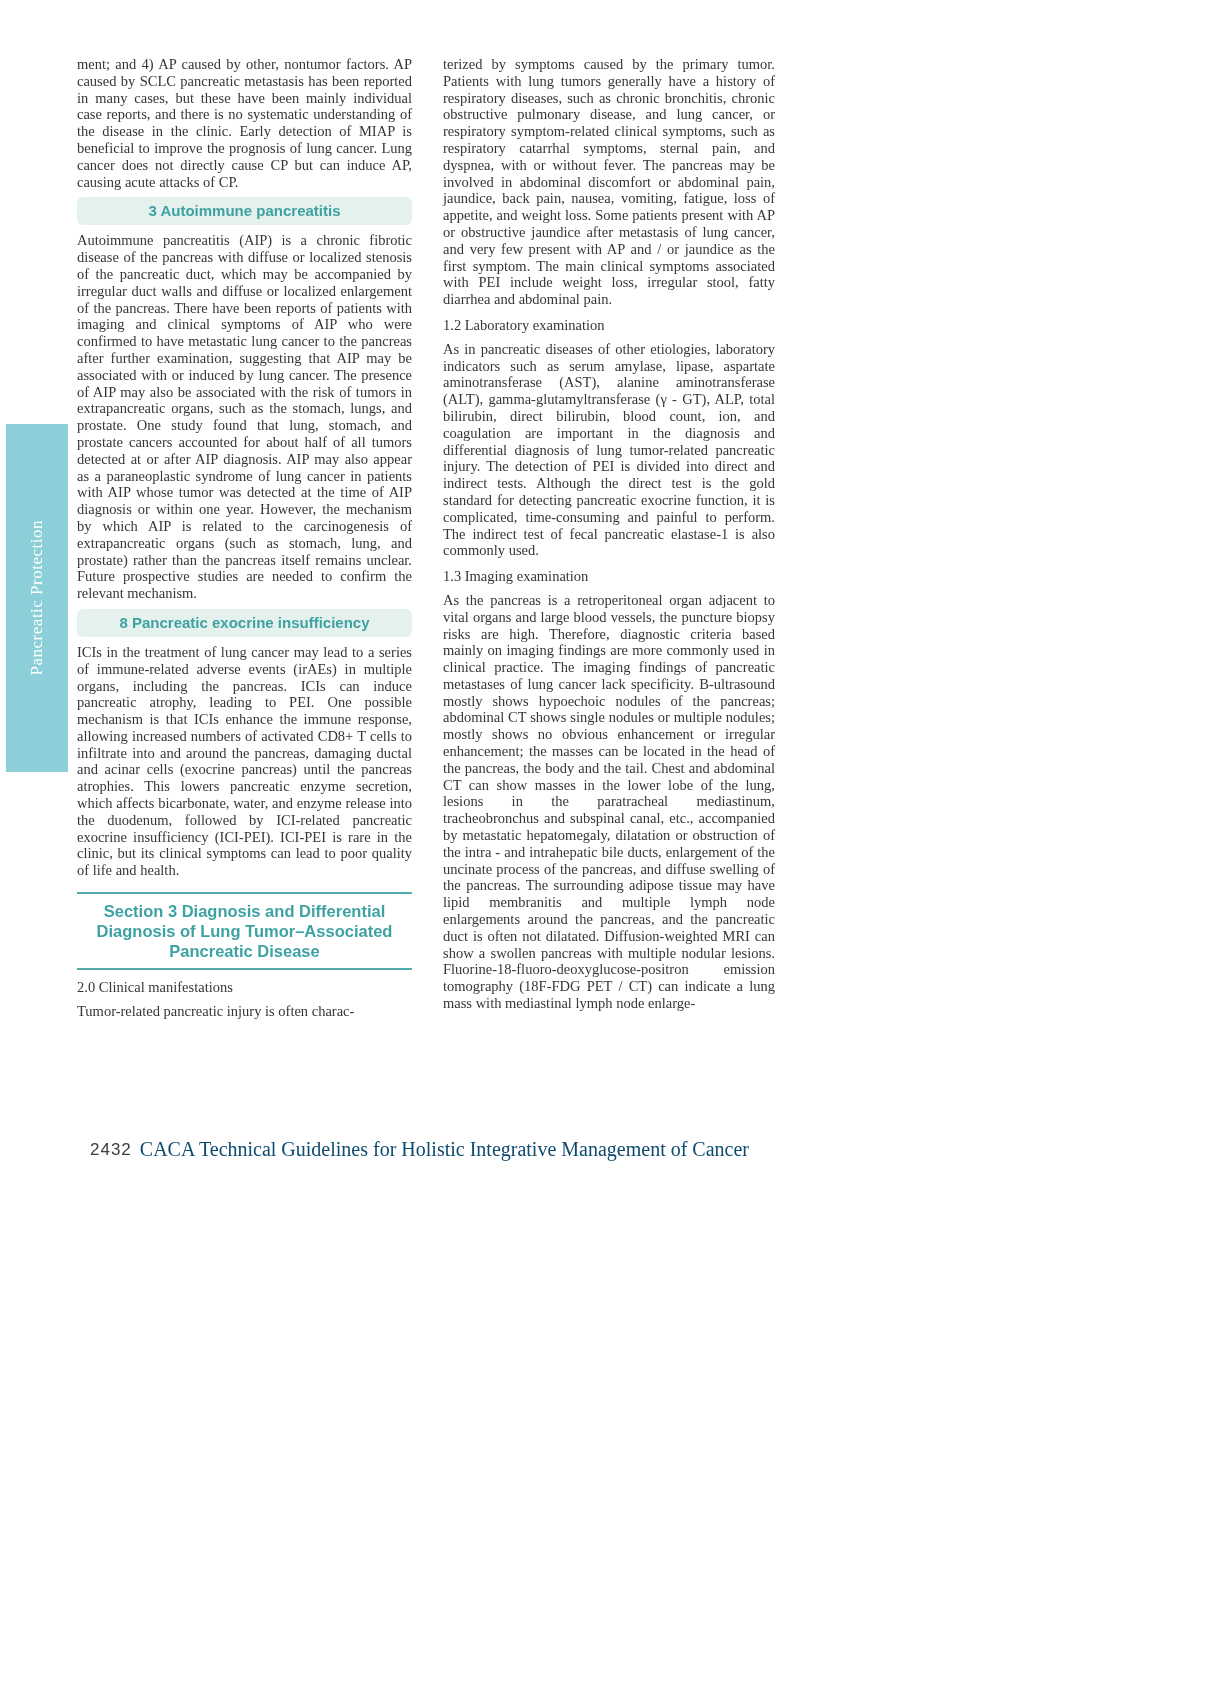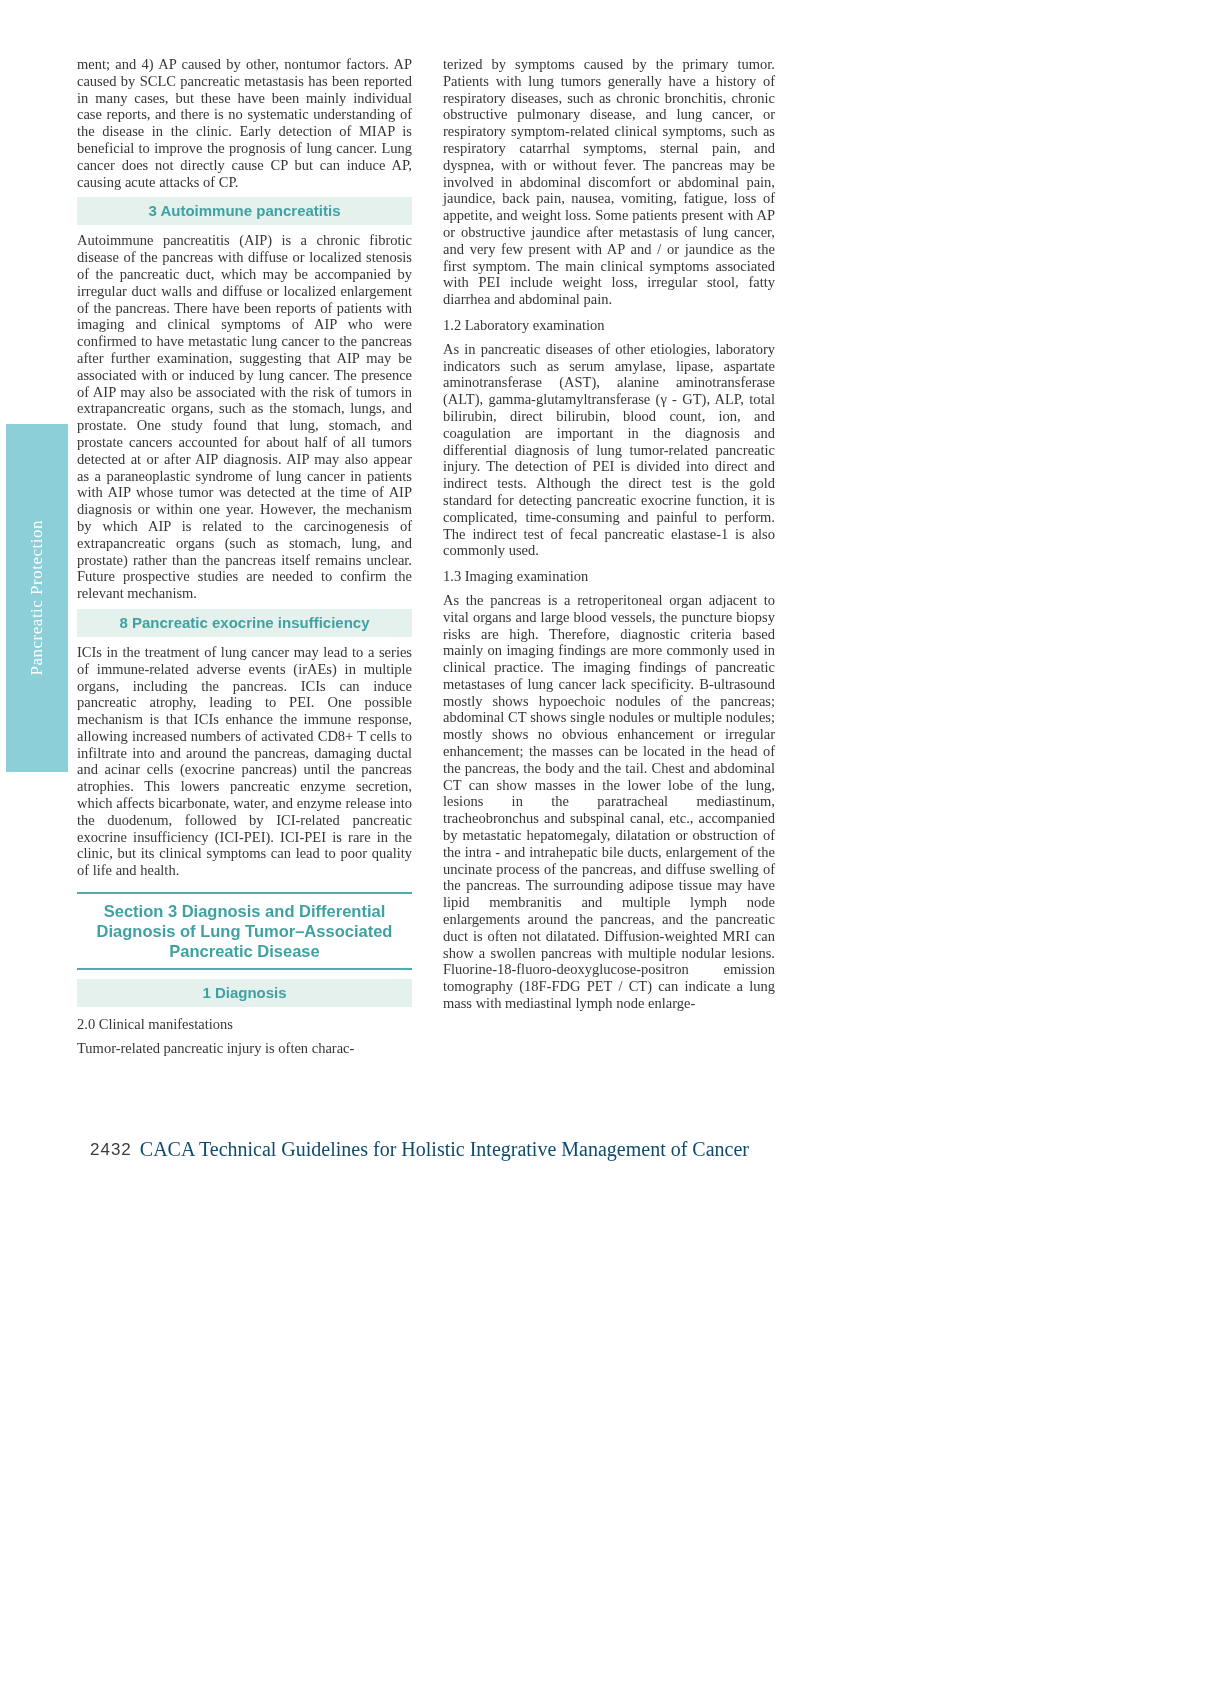--- a/index.html
+++ b/index.html
@@ -52,20 +52,21 @@
   .band-heading {
     margin: 7px 0 7px 0;
     background: #e4f1ec;
     color: #3fa2a2;
     font-family: "Liberation Sans", sans-serif;
     font-weight: bold;
     font-size: 15px;
     line-height: 15px;
     text-align: center;
     padding: 6px 0 7px 0;
+    border-radius: 6px;
   }
   .section-heading-block { margin: 13px 0 9px 0; }
   .rule { height: 2px; background: #52abab; }
   .section-heading {
     margin: 7px 0 7px 0;
     color: #3fa2a2;
     font-family: "Liberation Sans", sans-serif;
     font-weight: bold;
     font-size: 16.5px;
     line-height: 20px;
@@ -119,21 +120,20 @@
       <h3 class="band-heading">8 Pancreatic exocrine insufficiency</h3>
 
       <p class="body-para">ICIs in the treatment of lung cancer may lead to a series of immune-related adverse events (irAEs) in multiple organs, including the pancreas. ICIs can induce pancreatic atrophy, leading to PEI. One possible mechanism is that ICIs enhance the immune response, allowing increased numbers of activated CD8+ T cells to infiltrate into and around the pancreas, damaging ductal and acinar cells (exocrine pancreas) until the pancreas atrophies. This lowers pancreatic enzyme secretion, which affects bicarbonate, water, and enzyme release into the duodenum, followed by ICI-related pancreatic exocrine insufficiency (ICI-PEI). ICI-PEI is rare in the clinic, but its clinical symptoms can lead to poor quality of life and health.</p>
 
       <div class="section-heading-block">
         <div class="rule"></div>
         <h2 class="section-heading">Section 3 Diagnosis and Differential Diagnosis of Lung Tumor–Associated Pancreatic Disease</h2>
         <div class="rule"></div>
       </div>
 
-      <h3 class="band-heading">1 Diagnosis</h3>
 
       <p class="sub-heading">2.0 Clinical manifestations</p>
 
       <p class="body-para">Tumor-related pancreatic injury is often charac-</p>
     </div>
 
     <div class="col-right">
       <p class="body-para">terized by symptoms caused by the primary tumor. Patients with lung tumors generally have a history of respiratory diseases, such as chronic bronchitis, chronic obstructive pulmonary disease, and lung cancer, or respiratory symptom-related clinical symptoms, such as respiratory catarrhal symptoms, sternal pain, and dyspnea, with or without fever. The pancreas may be involved in abdominal discomfort or abdominal pain, jaundice, back pain, nausea, vomiting, fatigue, loss of appetite, and weight loss. Some patients present with AP or obstructive jaundice after metastasis of lung cancer, and very few present with AP and / or jaundice as the first symptom. The main clinical symptoms associated with PEI include weight loss, irregular stool, fatty diarrhea and abdominal pain.</p>
 
       <p class="sub-heading">1.2 Laboratory examination</p>

